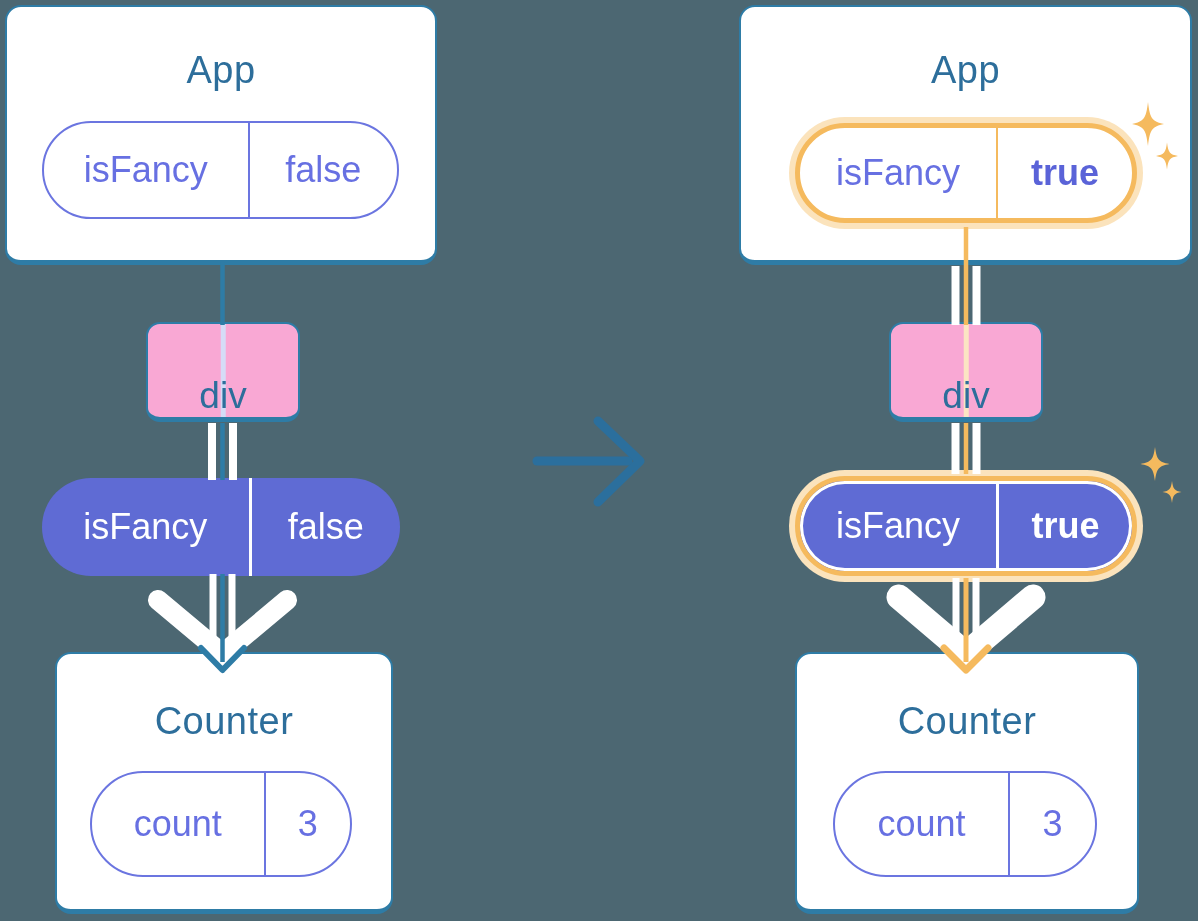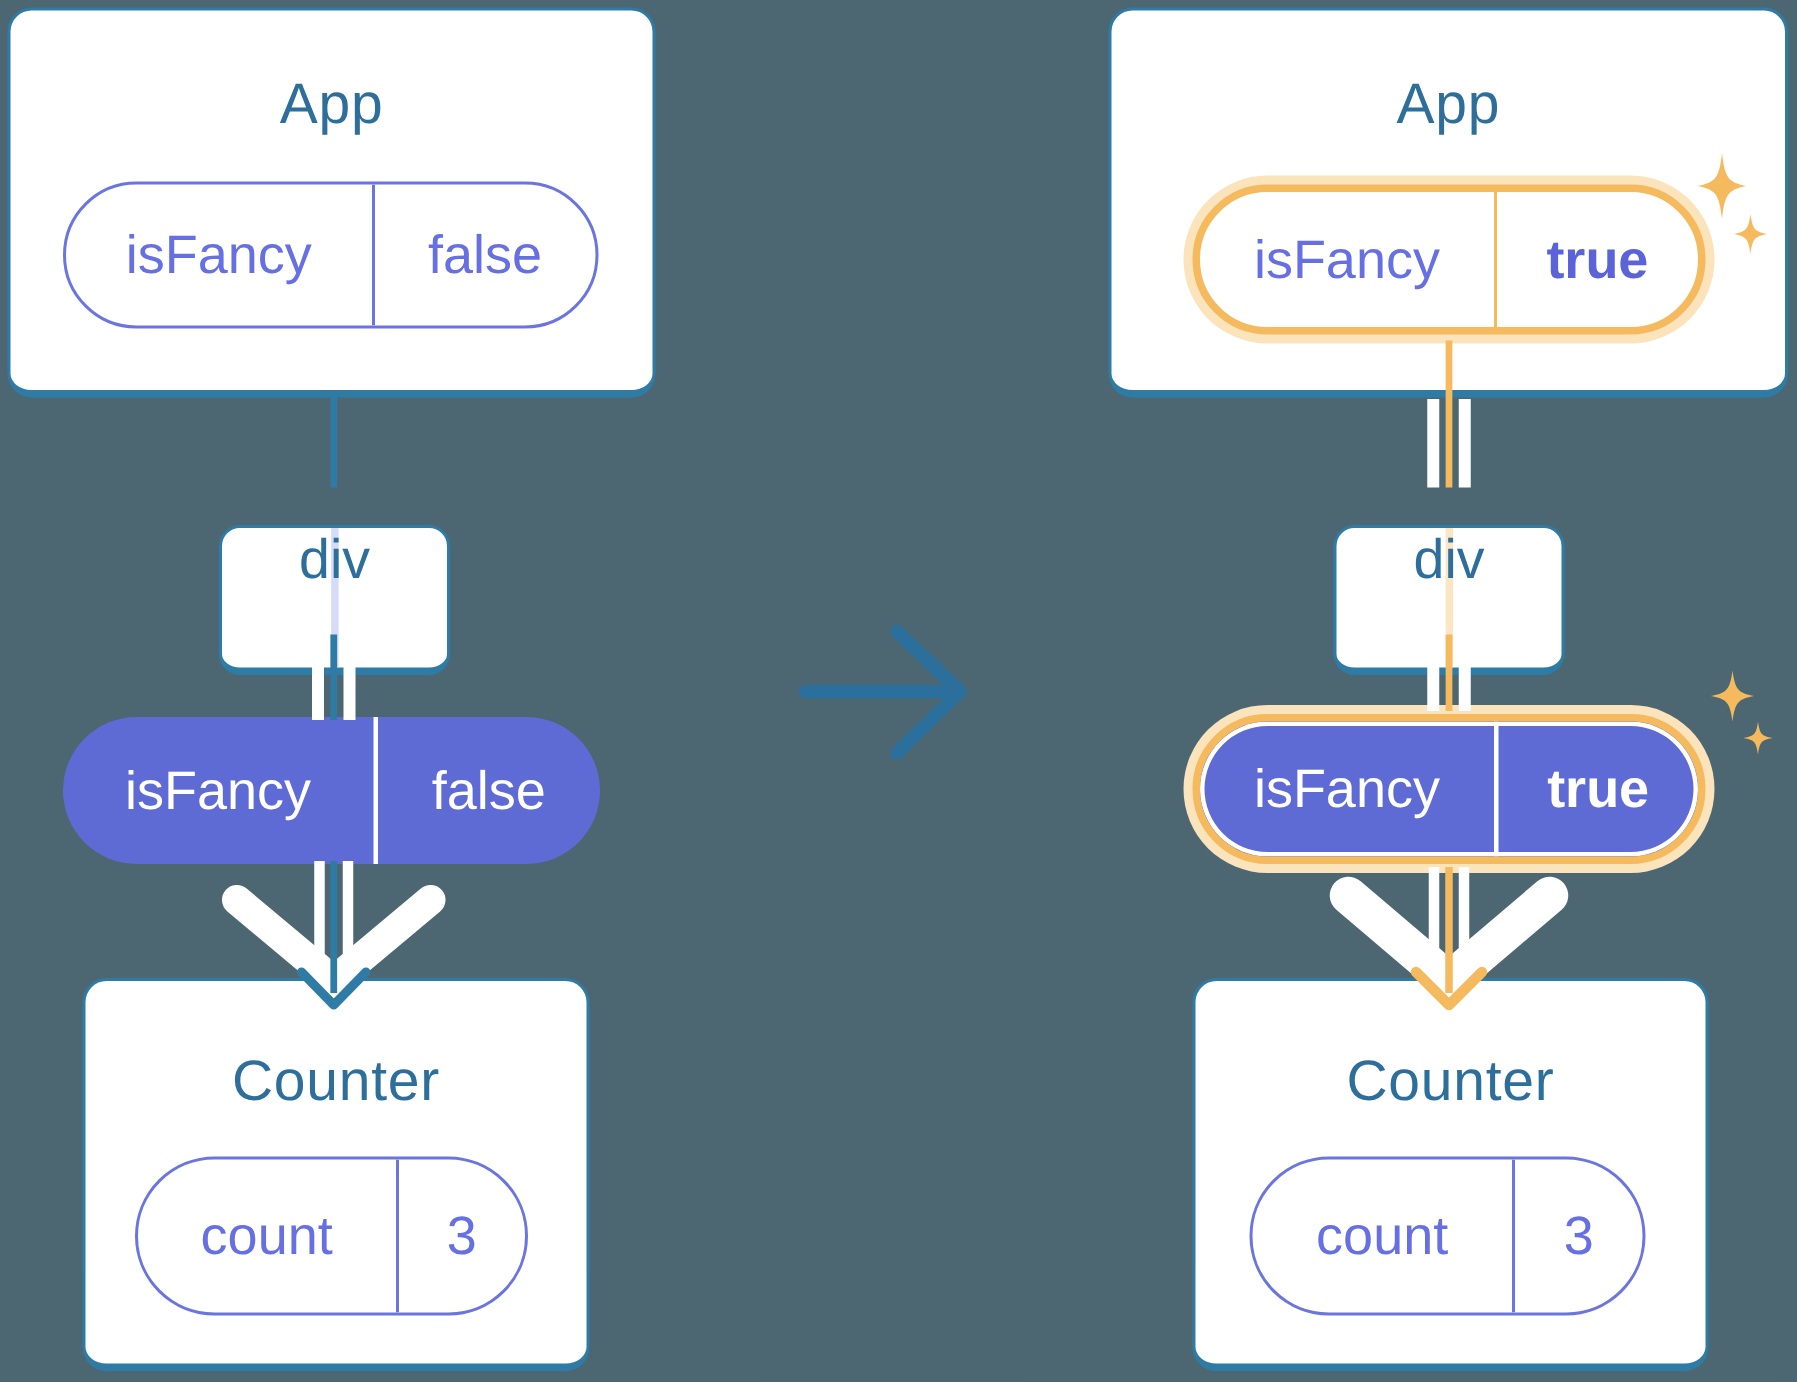--- a/index.html
+++ b/index.html
@@ -11,24 +11,24 @@
   .card {
     position:absolute; background:#fff; box-sizing:border-box;
     border:2.5px solid #2E7CA6; border-bottom-width:5px; border-radius:16px;
   }
   .card-title {
     position:absolute; left:0; right:0; text-align:center;
     color:#2D6E9B; font-size:38px; font-weight:500; letter-spacing:0.5px;
   }
   
   .node {
-    position:absolute; background:#ffffff; box-sizing:border-box;
+    position:absolute; background:#f9a8d4; box-sizing:border-box;
     border:2.5px solid #2E7CA6; border-bottom-width:5px; border-radius:14px;
-    display:flex; align-items:flex-start; justify-content:center;
-    color:#2D6E9B; font-size:37px; font-weight:500;margin-top:28px;
+    display:flex; align-items:flex-end; justify-content:center;
+    color:#2D6E9B; font-size:37px; font-weight:500;
   }
   .node .label { position:relative; z-index:2; }
   .pass-line {
     position:absolute; top:0; bottom:0; left:50%; width:4.5px;
     transform:translateX(-50%); z-index:1;
   }
   .pass-line.blue   { background:#D5DCF7; }
   .pass-line.orange { background:#FBE5C3; }
   
   .pill {

